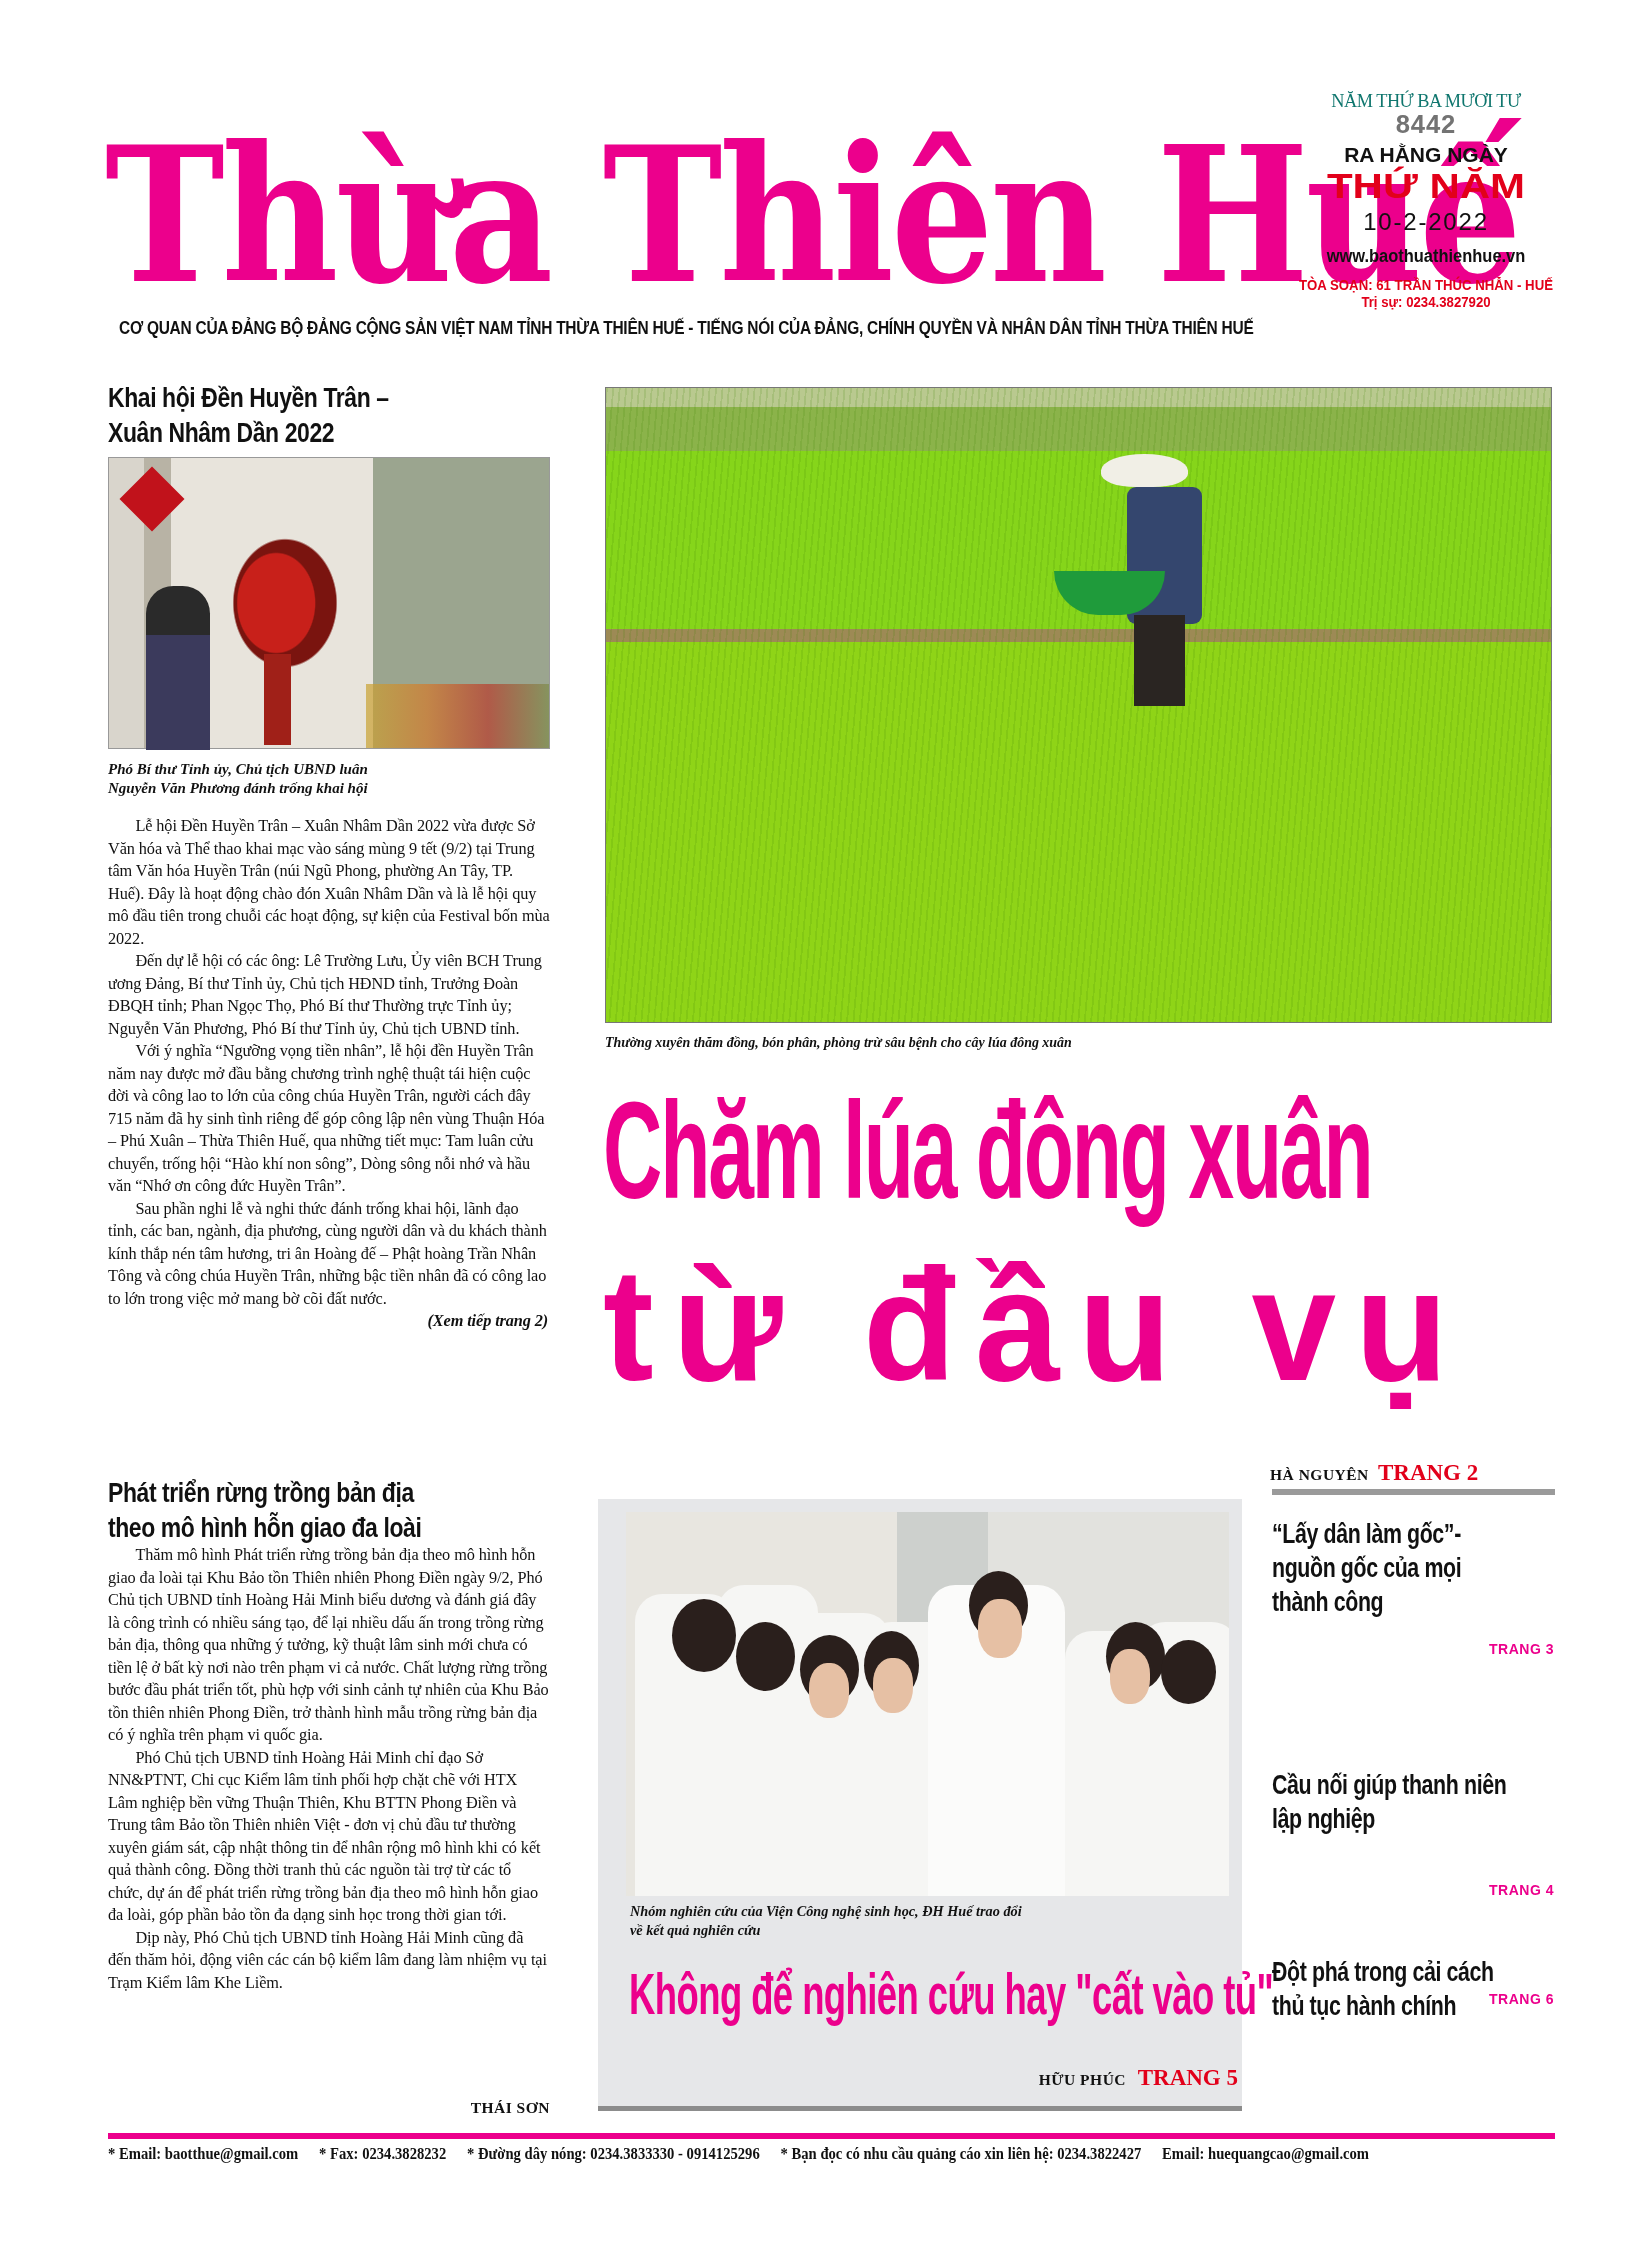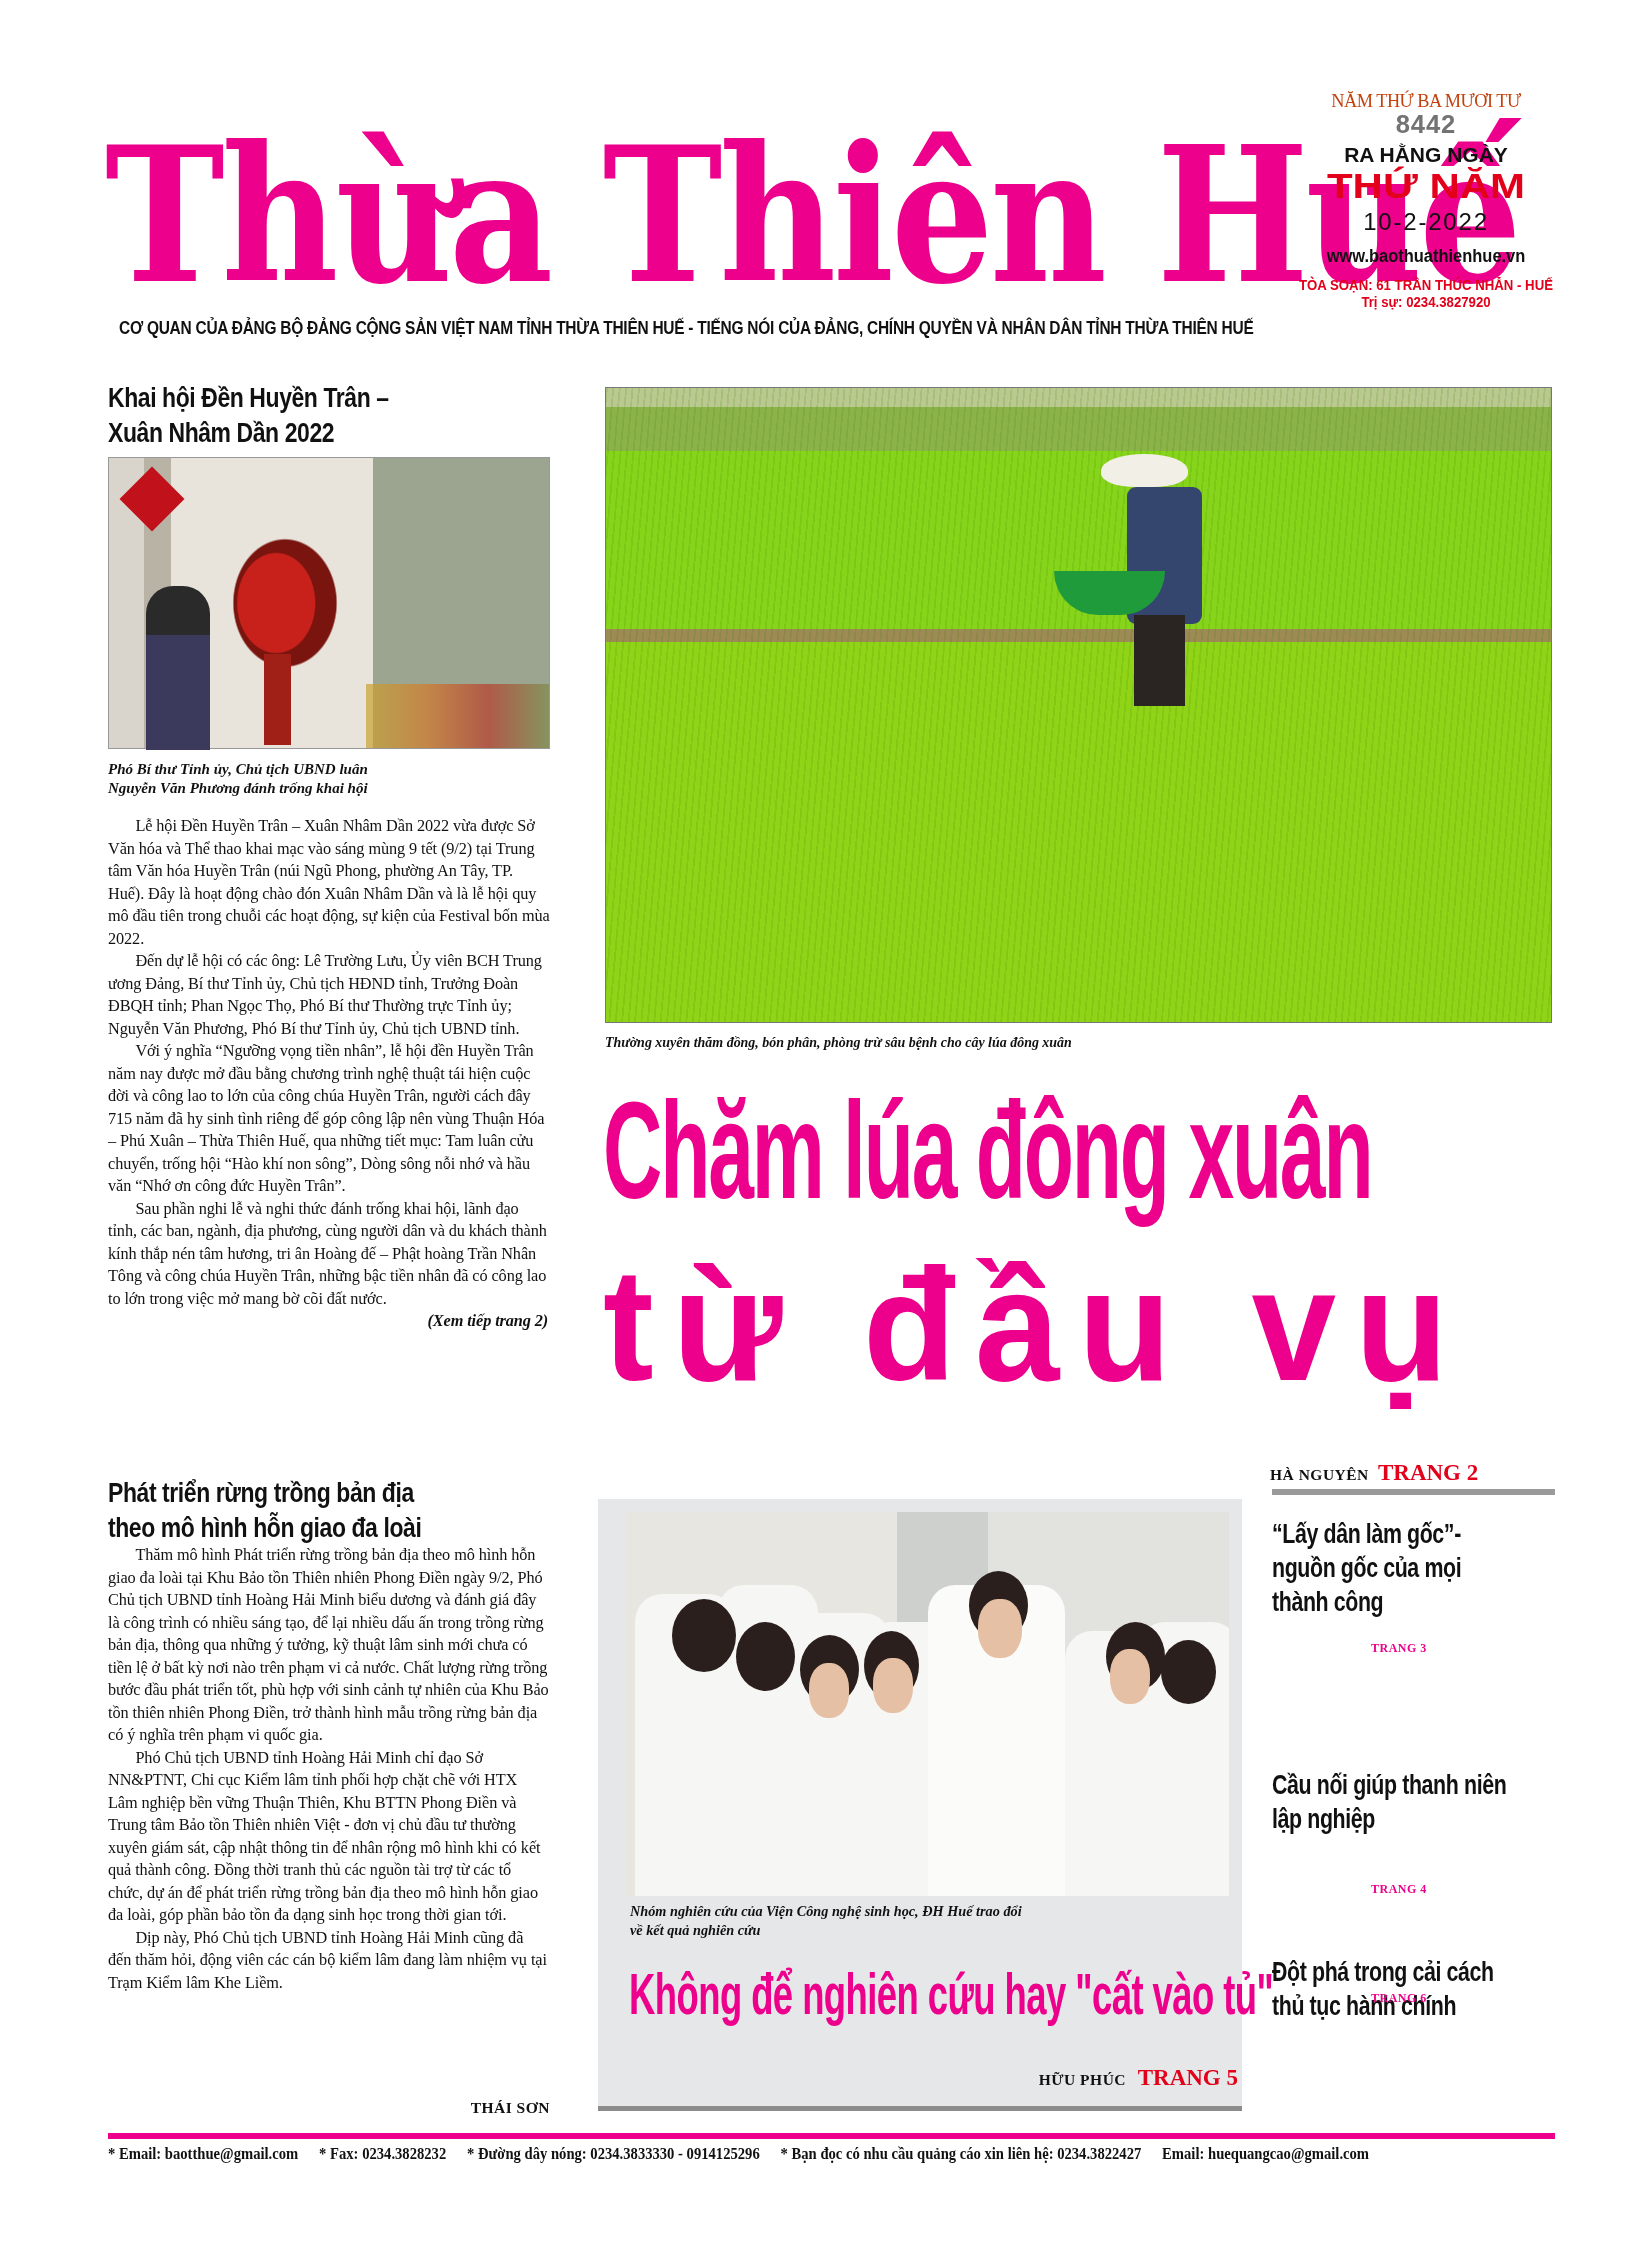--- a/index.html
+++ b/index.html
@@ -16,21 +16,21 @@
     color: #ec008c; transform: scaleX(0.86); transform-origin: left center;
     white-space: nowrap;
   }
   .masthead-tagline {
     left: 119px; top: 318px; width: 1142px;
     font-family: "Liberation Sans", sans-serif; font-weight: bold;
     font-size: 18px; letter-spacing: -0.3px; white-space: nowrap;
     transform: scaleX(0.86); transform-origin: left center;
   }
   .issue-box { left: 1275px; top: 91px; width: 302px; text-align: center; }
-  .issue-year { font-family: "Liberation Serif", serif; font-size: 18.3px; color: #c2410c; letter-spacing: -0.5px; }
+  .issue-year { font-family: "Liberation Serif", serif; font-size: 18.3px; color: #0f766e; letter-spacing: -0.5px; }
   .issue-no { font-family: "Liberation Sans", sans-serif; font-weight: bold; font-size: 25.6px; color: #737373; line-height: 24px; letter-spacing: 0.9px; }
   .issue-daily { font-family: "Liberation Sans", sans-serif; font-weight: bold; font-size: 21px; margin-top: 7.3px; }
   .issue-day { font-family: "Liberation Sans", sans-serif; font-weight: bold; font-size: 35px; color: #e2001a; line-height: 37px; transform: scaleX(1.2); }
   .issue-date { font-family: "Liberation Sans", sans-serif; font-size: 24px; letter-spacing: 1.8px; margin-top: 3.7px; }
   .issue-web { font-family: "Liberation Sans", sans-serif; font-weight: bold; font-size: 18.3px; margin-top: 9.1px; transform: scaleX(0.9); }
   .issue-addr { font-family: "Liberation Sans", sans-serif; font-weight: bold; font-size: 15px; color: #e2001a; margin-top: 9.1px; white-space: nowrap; transform: scaleX(0.88); }
   .issue-phone { font-family: "Liberation Sans", sans-serif; font-weight: bold; font-size: 15px; color: #e2001a; transform: scaleX(0.88); }
 
   
   .col-left { left: 108px; width: 442px; }
@@ -125,22 +125,22 @@
   .teaser-author { left: 914px; top: 2065px; width: 324px; text-align: right; white-space: nowrap; }
   .teaser-author .author-page { font-size: 23px; margin-left: 8px; }
 
   
   .rail-title {
     left: 1272px; width: 311px;
     font-family: "Liberation Sans", sans-serif; font-weight: bold; font-size: 27.4px; line-height: 34px;
     letter-spacing: -0.5px; transform: scaleX(0.78); transform-origin: left top; width: 384px;
   }
   .rail-page {
-    left: 1371px; width: 183px; 
-    font-family: Liberation Serif, serif; font-weight: bold; font-size: 12px; color: #ec008c;
+    left: 1371px; width: 183px; text-align: right;
+    font-family: Liberation Sans, sans-serif; font-weight: bold; font-size: 14px; color: #ec008c;
     letter-spacing: 0.5px;
   }
 
   
   .pink-rule { left: 108px; top: 2133px; width: 1447px; height: 6.4px; background: #ec008c; }
   .footer-text {
     left: 108px; top: 2144px; width: 1645px; white-space: nowrap;
     font-family: "Liberation Serif", serif; font-weight: bold; font-size: 17px;
     transform: scaleX(0.86); transform-origin: left top;
   }

